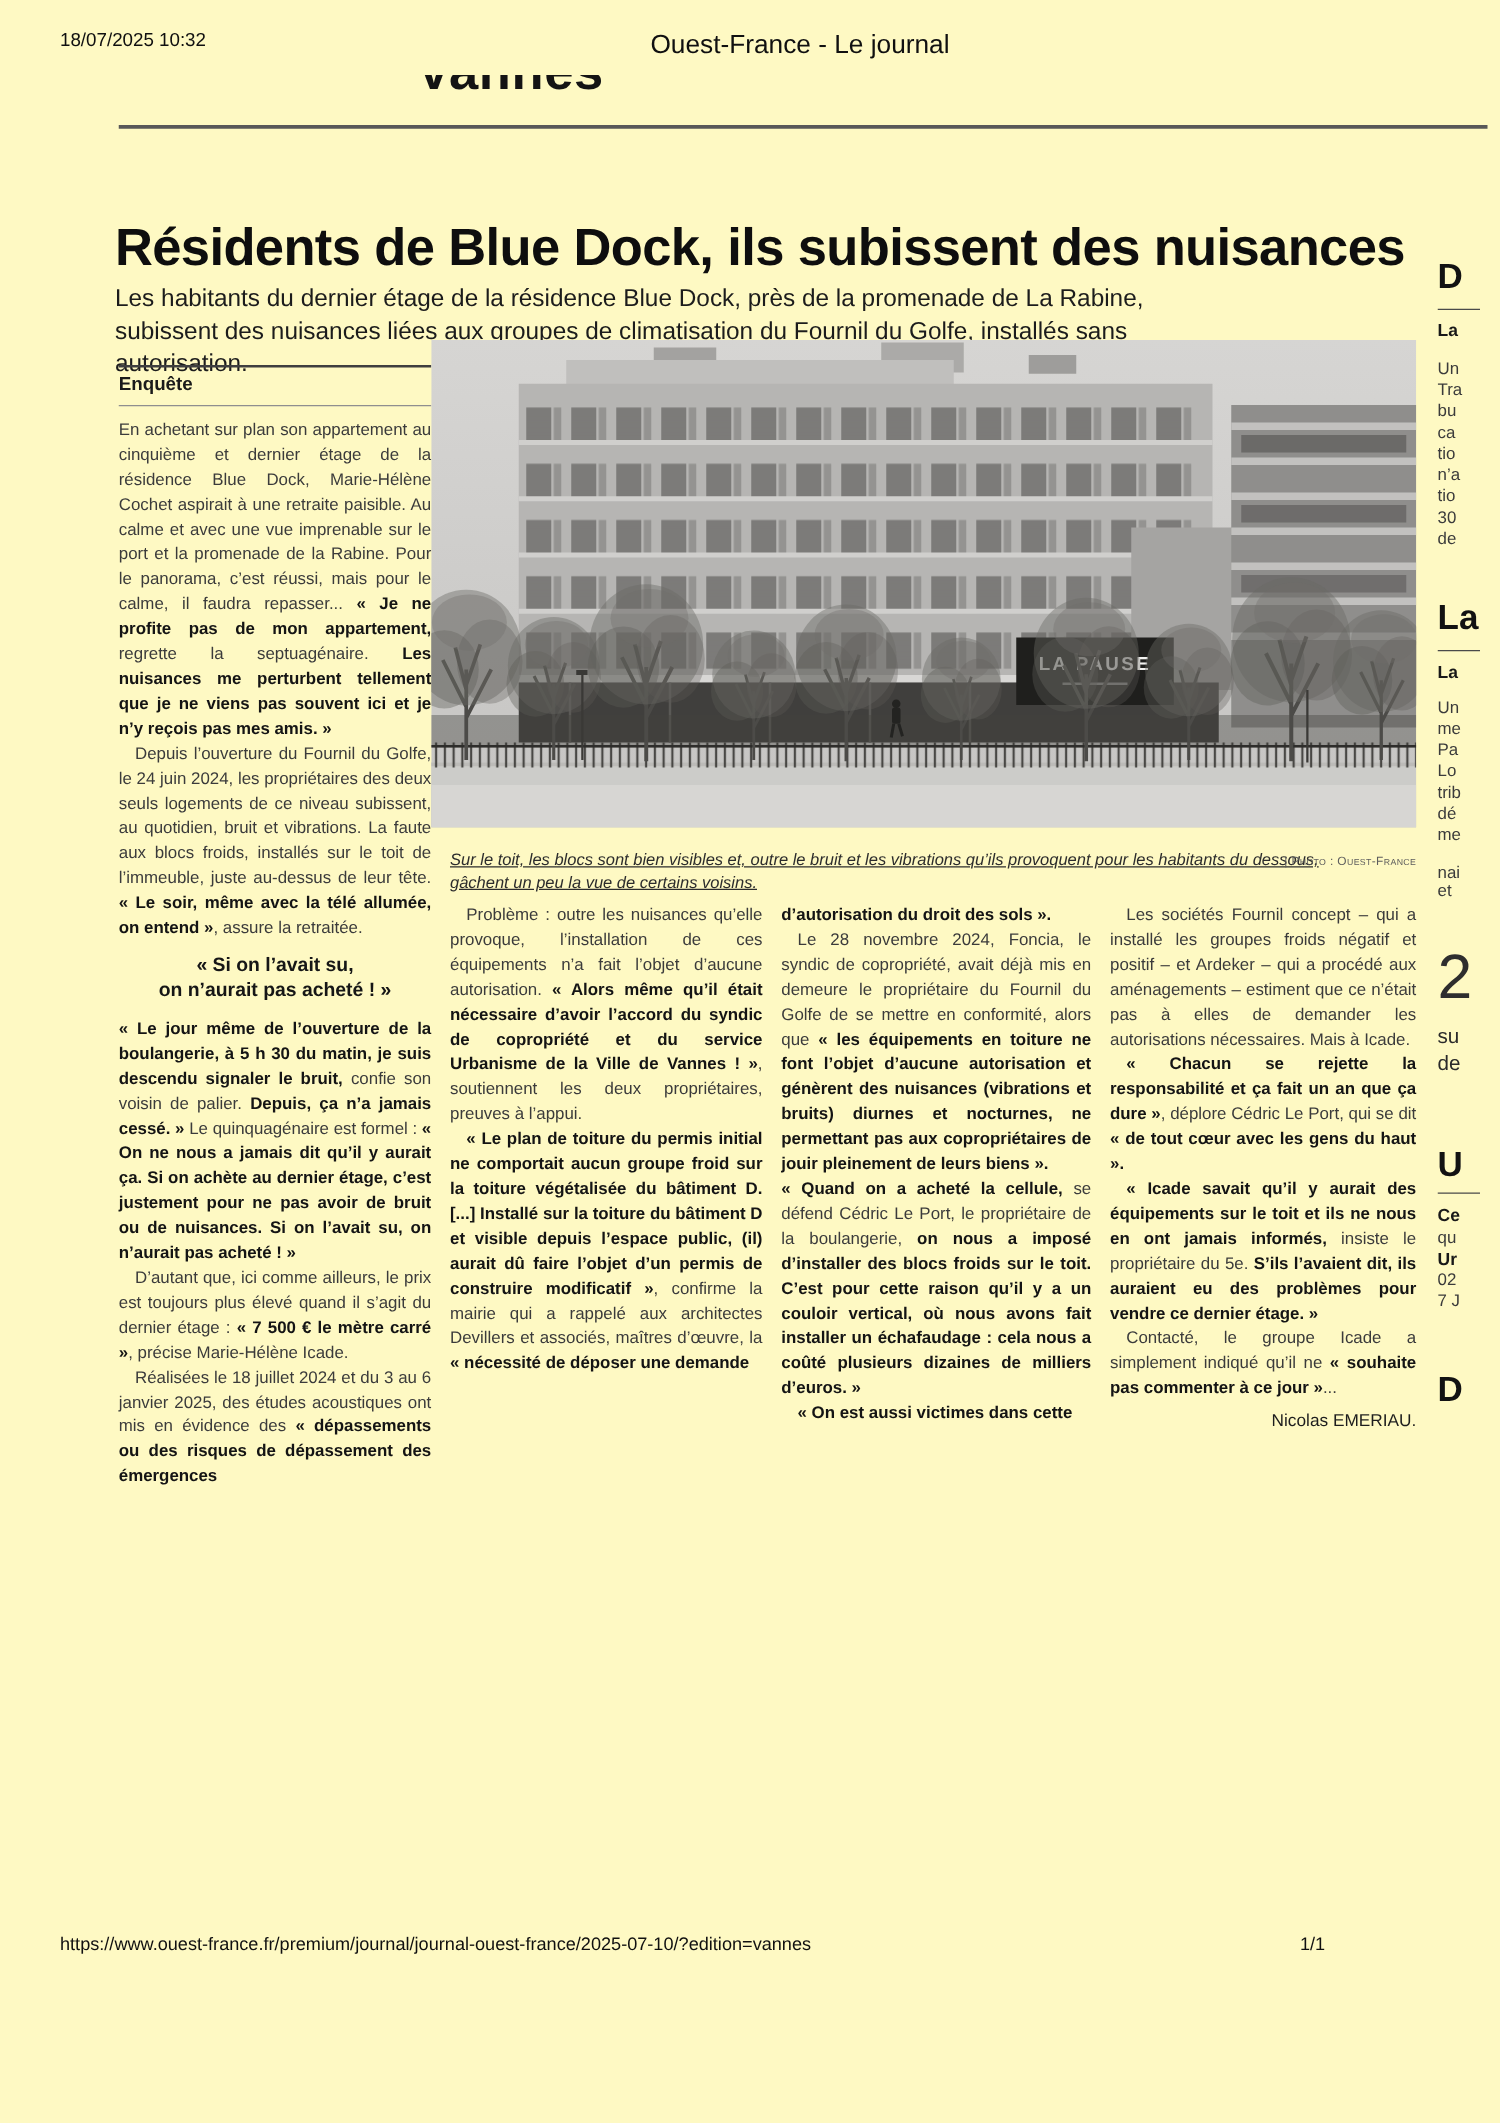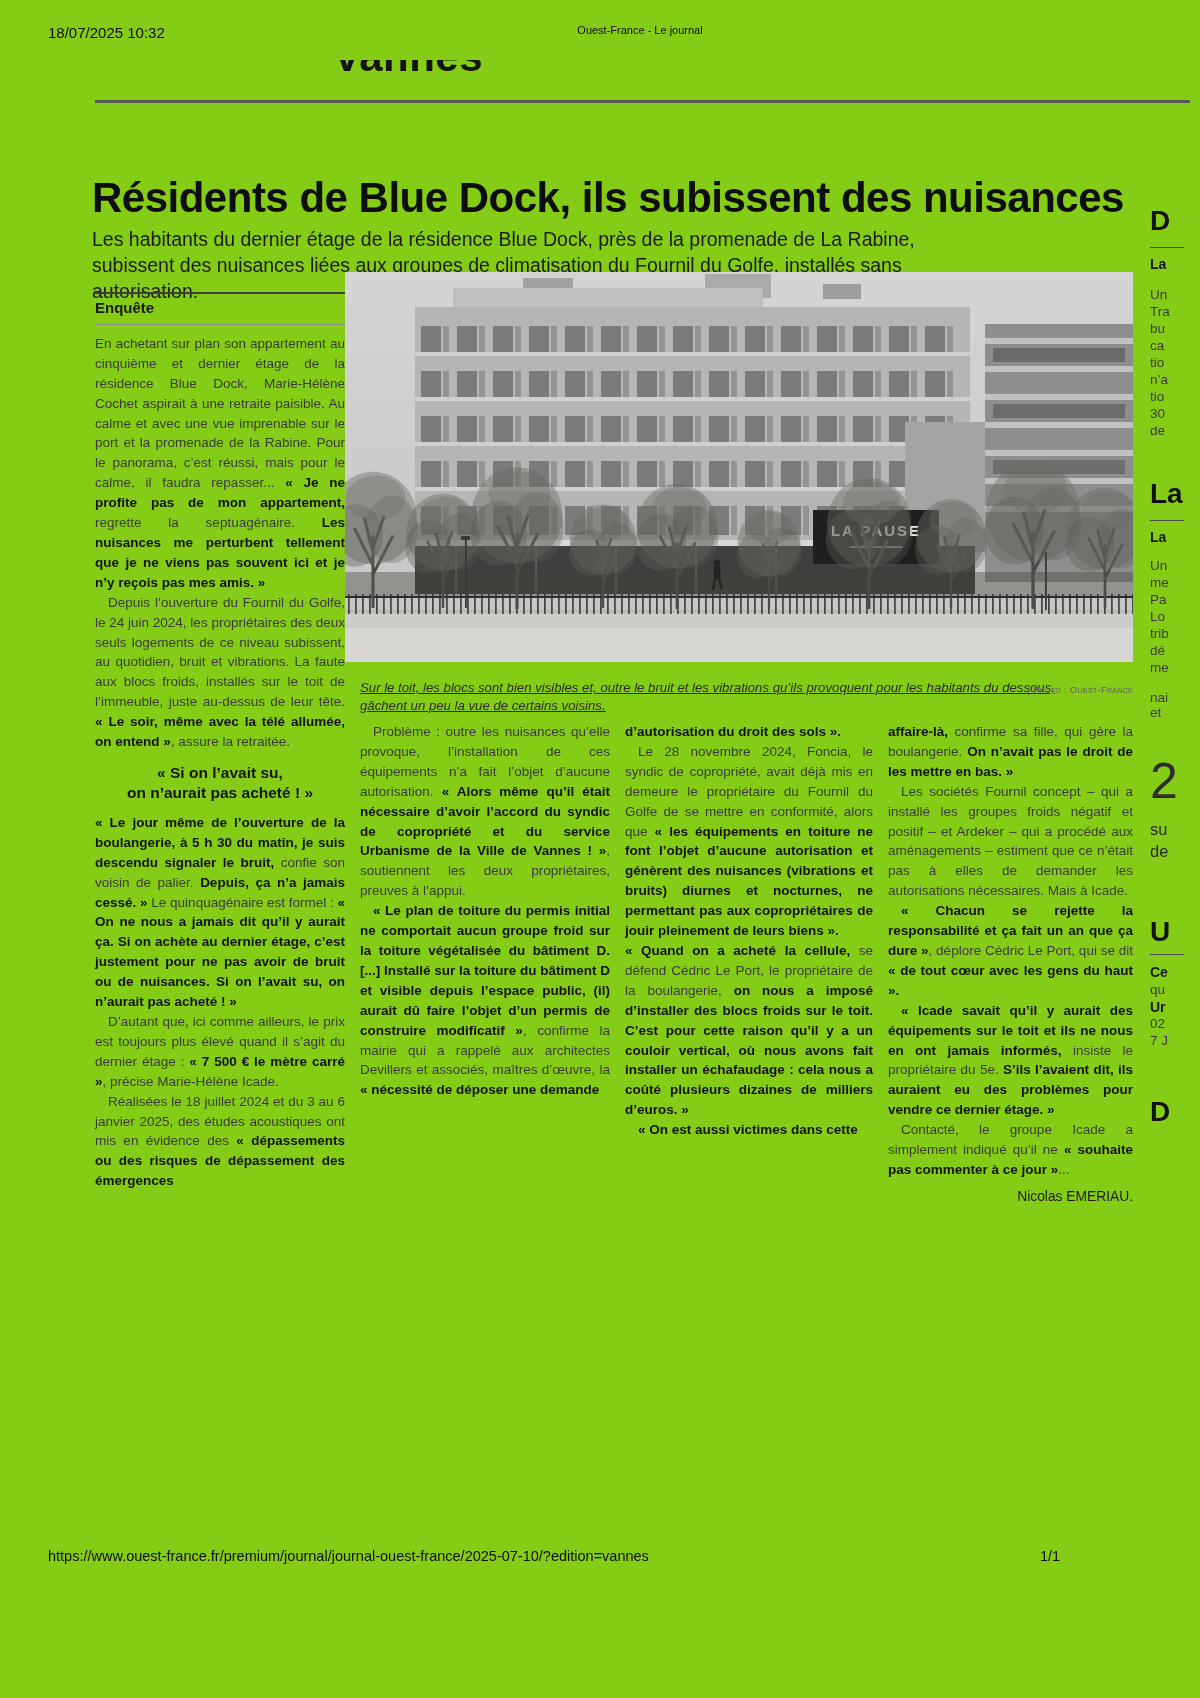--- a/index.html
+++ b/index.html
@@ -1,23 +1,23 @@
 <!DOCTYPE html>
 <html><head>
 <meta charset="utf-8">
 <style>
   html,body { margin:0; padding:0; background:#f2f2f2; }
   .page {
     position:relative; width:1200px; height:1698px; margin:0 auto;
-    background:#84cc16; font-family:"Liberation Sans", sans-serif;
+    background:#fef9c3; font-family:"Liberation Sans", sans-serif;
     overflow:hidden; color:#222;
   }
   
   .hdr-date { position:absolute; left:48px; top:24px; font-size:15px; color:#101010; }
-  .hdr-title{ position:absolute; left:80px; right:0; top:24px; text-align:center; font-size:11px; color:#101010; }
+  .hdr-title{ position:absolute; left:80px; right:0; top:24px; text-align:center; font-size:21px; color:#101010; }
   .ftr-url  { position:absolute; left:48px; top:1548px; font-size:14.5px; color:#101010; }
   .ftr-page { position:absolute; left:1040px; top:1548px; font-size:14.5px; color:#101010; }
 
   
   .masthead { position:absolute; left:333px; top:60px; height:26px; overflow:hidden; }
   .masthead span { display:block; font-size:42px; line-height:42px; font-weight:bold; color:#141414; margin-top:-24px; letter-spacing:.5px; }
   .top-rule { position:absolute; left:95px; top:100px; width:1095px; height:3px; background:#585858; }
 
   .headline {
     position:absolute; left:92px; top:146px; font-size:42px; font-weight:bold;
@@ -208,21 +208,20 @@
       <p class="ind"><span>Problème : outre les nuisances qu’elle provoque, l’installation de ces équipements n’a fait l’objet d’aucune autorisation. </span><span class="b">« Alors même qu’il était nécessaire d’avoir l’accord du syndic de copropriété et du service Urbanisme de la Ville de Vannes ! »</span><span>, soutiennent les deux propriétaires, preuves à l’appui.</span></p>
       <p class="ind"><span class="b">« Le plan de toiture du permis initial ne comportait aucun groupe froid sur la toiture végétalisée du bâtiment D. [...] Installé sur la toiture du bâtiment D et visible depuis l’espace public, (il) aurait dû faire l’objet d’un permis de construire modificatif »</span><span>, confirme la mairie qui a rappelé aux architectes Devillers et associés, maîtres d’œuvre, la </span><span class="b">« nécessité de déposer une demande</span></p>
     </div>
   <div class="col col3">
       <p><span class="b">d’autorisation du droit des sols ».</span></p>
       <p class="ind"><span>Le 28 novembre 2024, Foncia, le syndic de copropriété, avait déjà mis en demeure le propriétaire du Fournil du Golfe de se mettre en conformité, alors que </span><span class="b">« les équipements en toiture ne font l’objet d’aucune autorisation et génèrent des nuisances (vibrations et bruits) diurnes et nocturnes, ne permettant pas aux copropriétaires de jouir pleinement de leurs biens ».</span></p>
       <p><span class="b">« Quand on a acheté la cellule, </span><span>se défend Cédric Le Port, le propriétaire de la boulangerie, </span><span class="b">on nous a imposé d’installer des blocs froids sur le toit. C’est pour cette raison qu’il y a un couloir vertical, où nous avons fait installer un échafaudage : cela nous a coûté plusieurs dizaines de milliers d’euros. »</span></p>
       <p class="ind"><span class="b">« On est aussi victimes dans cette</span></p>
     </div>
   <div class="col col4">
-  <p><span class="b">affaire-là, </span><span>confirme sa fille, qui gère la boulangerie. </span><span class="b">On n’avait pas le droit de les mettre en bas. »</span></p>
       <p class="ind"><span>Les sociétés Fournil concept – qui a installé les groupes froids négatif et positif – et Ardeker – qui a procédé aux aménagements – estiment que ce n’était pas à elles de demander les autorisations nécessaires. Mais à Icade.</span></p>
       <p class="ind"><span class="b">« Chacun se rejette la responsabilité et ça fait un an que ça dure »</span><span>, déplore Cédric Le Port, qui se dit </span><span class="b">« de tout cœur avec les gens du haut ».</span></p>
       <p class="ind"><span class="b">« Icade savait qu’il y aurait des équipements sur le toit et ils ne nous en ont jamais informés, </span><span>insiste le propriétaire du 5e. </span><span class="b">S’ils l’avaient dit, ils auraient eu des problèmes pour vendre ce dernier étage. »</span></p>
       <p class="ind"><span>Contacté, le groupe Icade a simplement indiqué qu’il ne </span><span class="b">« souhaite pas commenter à ce jour »</span><span>...</span></p>
       <div class="byline">Nicolas EMERIAU.</div>
     </div>
 
   <div class="clipped-col">
       <div class="frag f-xl" style="top: 205px;">D</div>
       <div class="frag f-rule" style="top: 247px;"></div>

